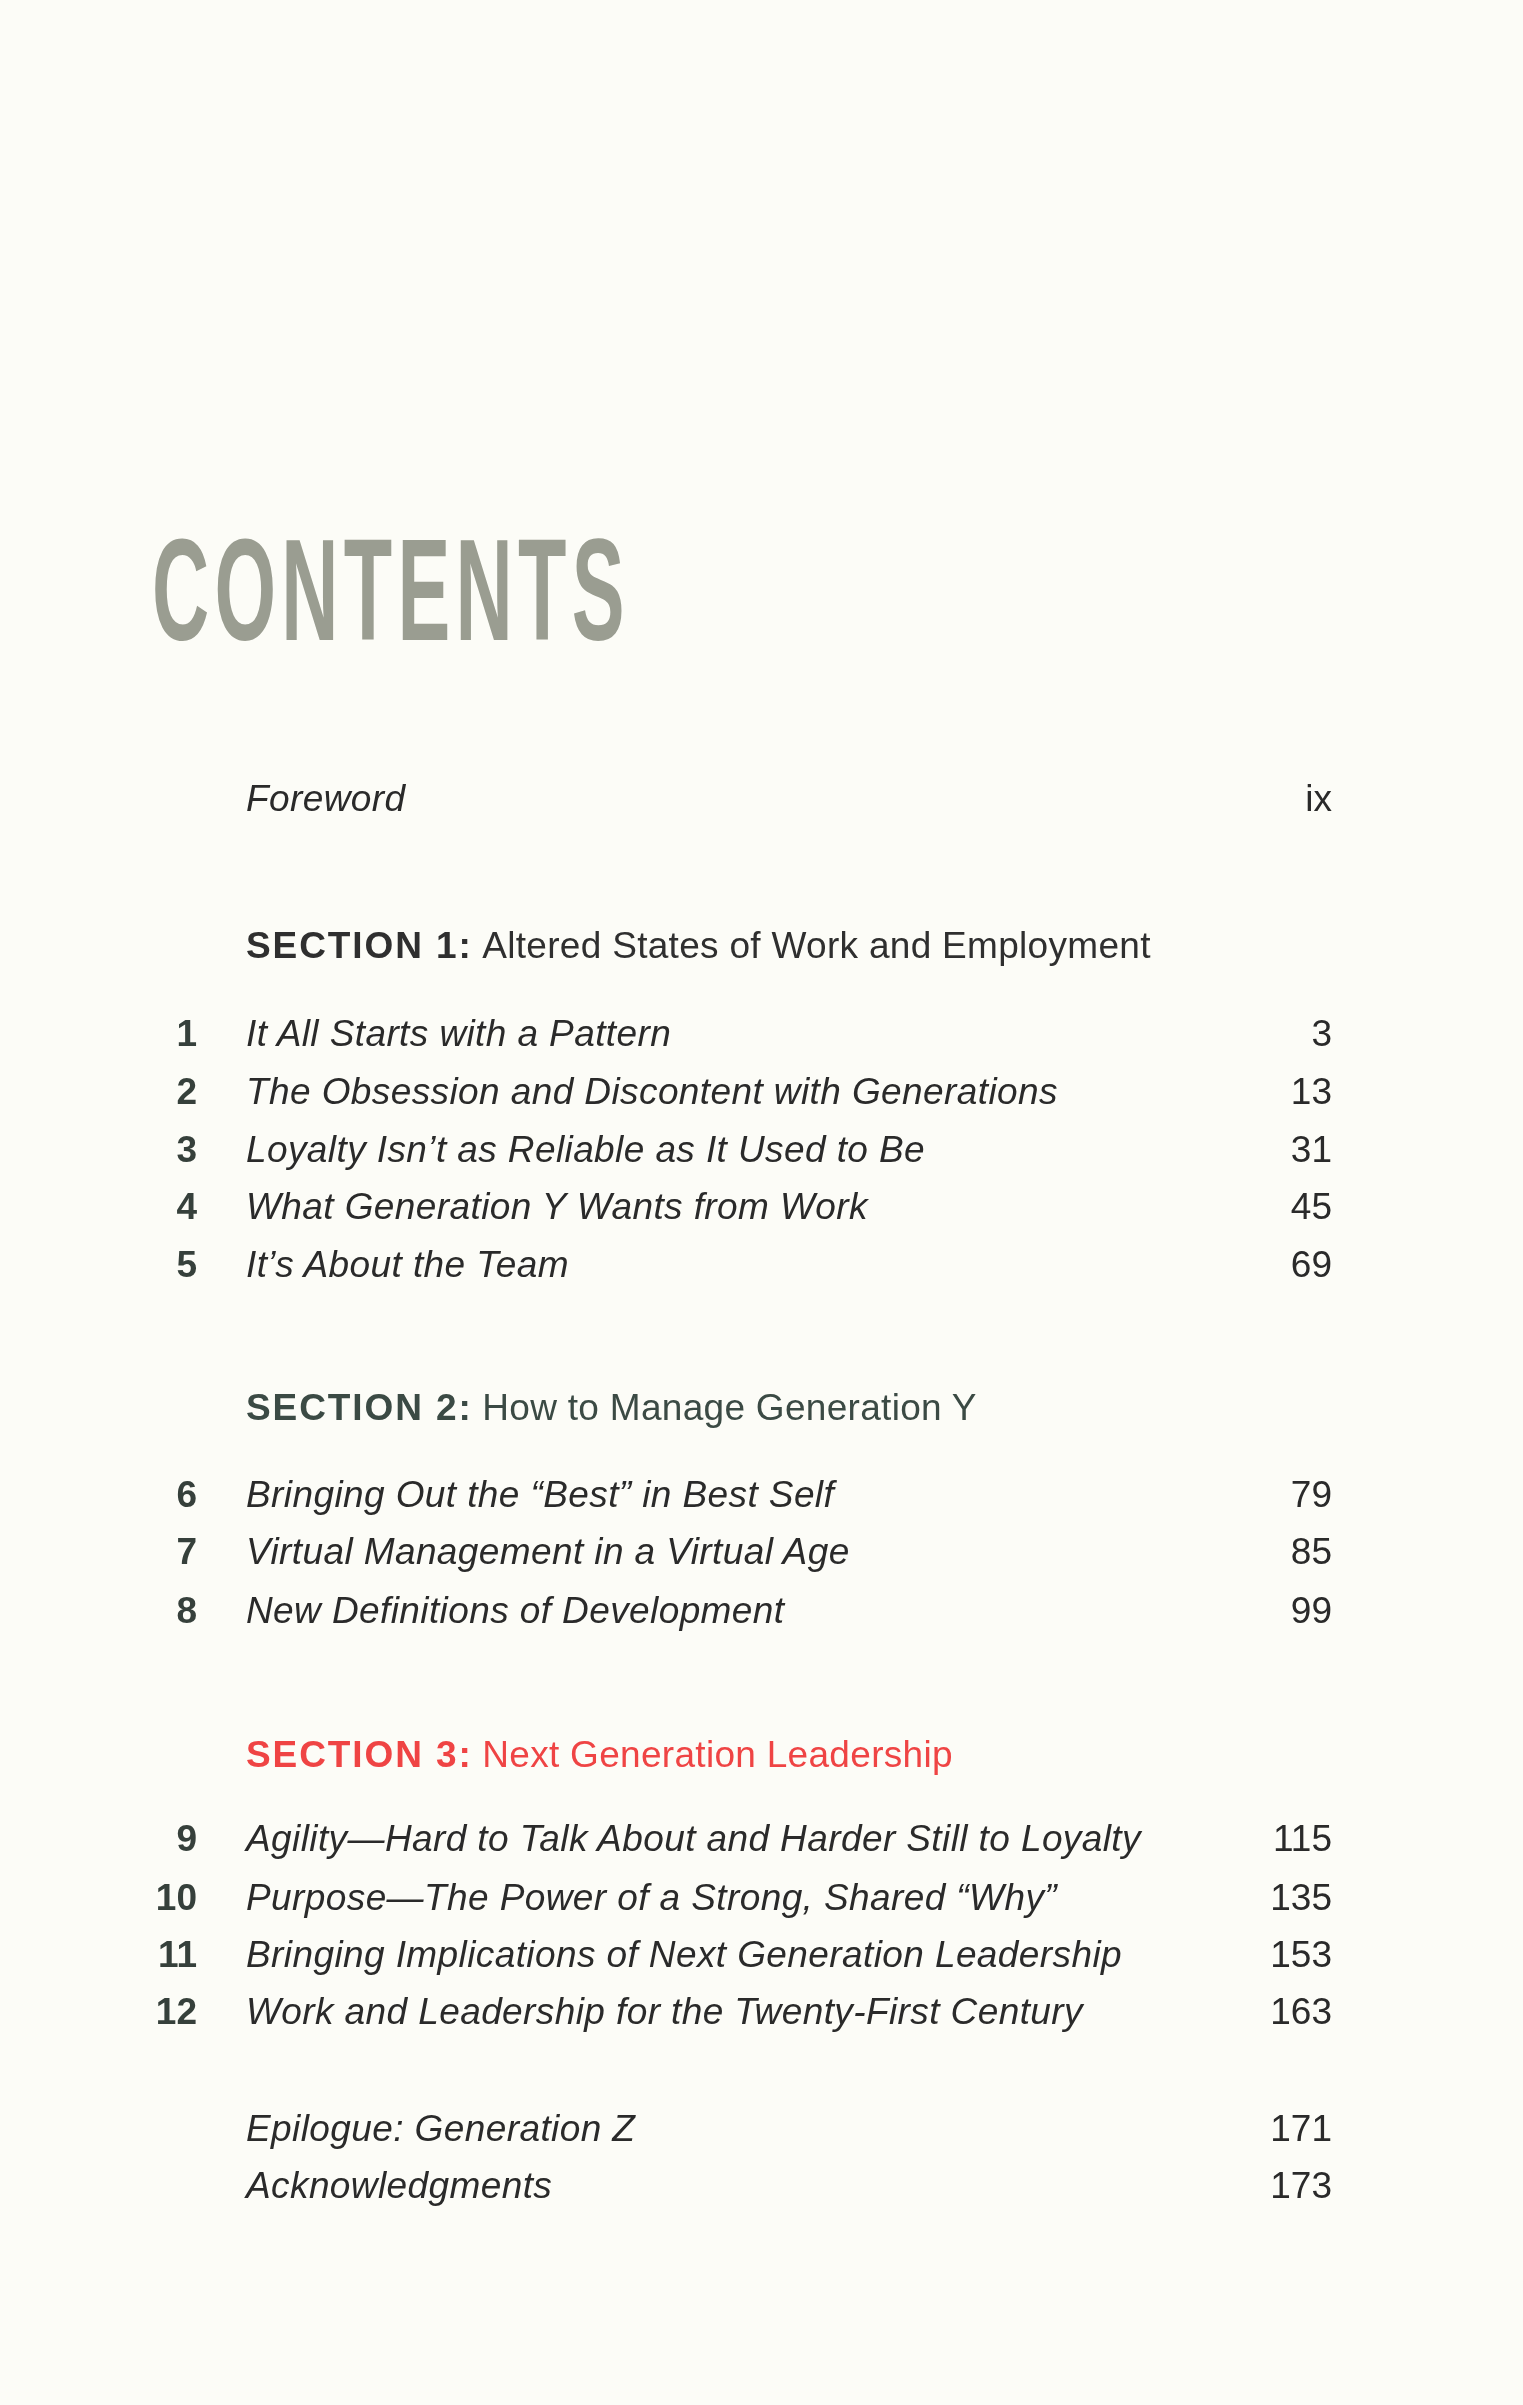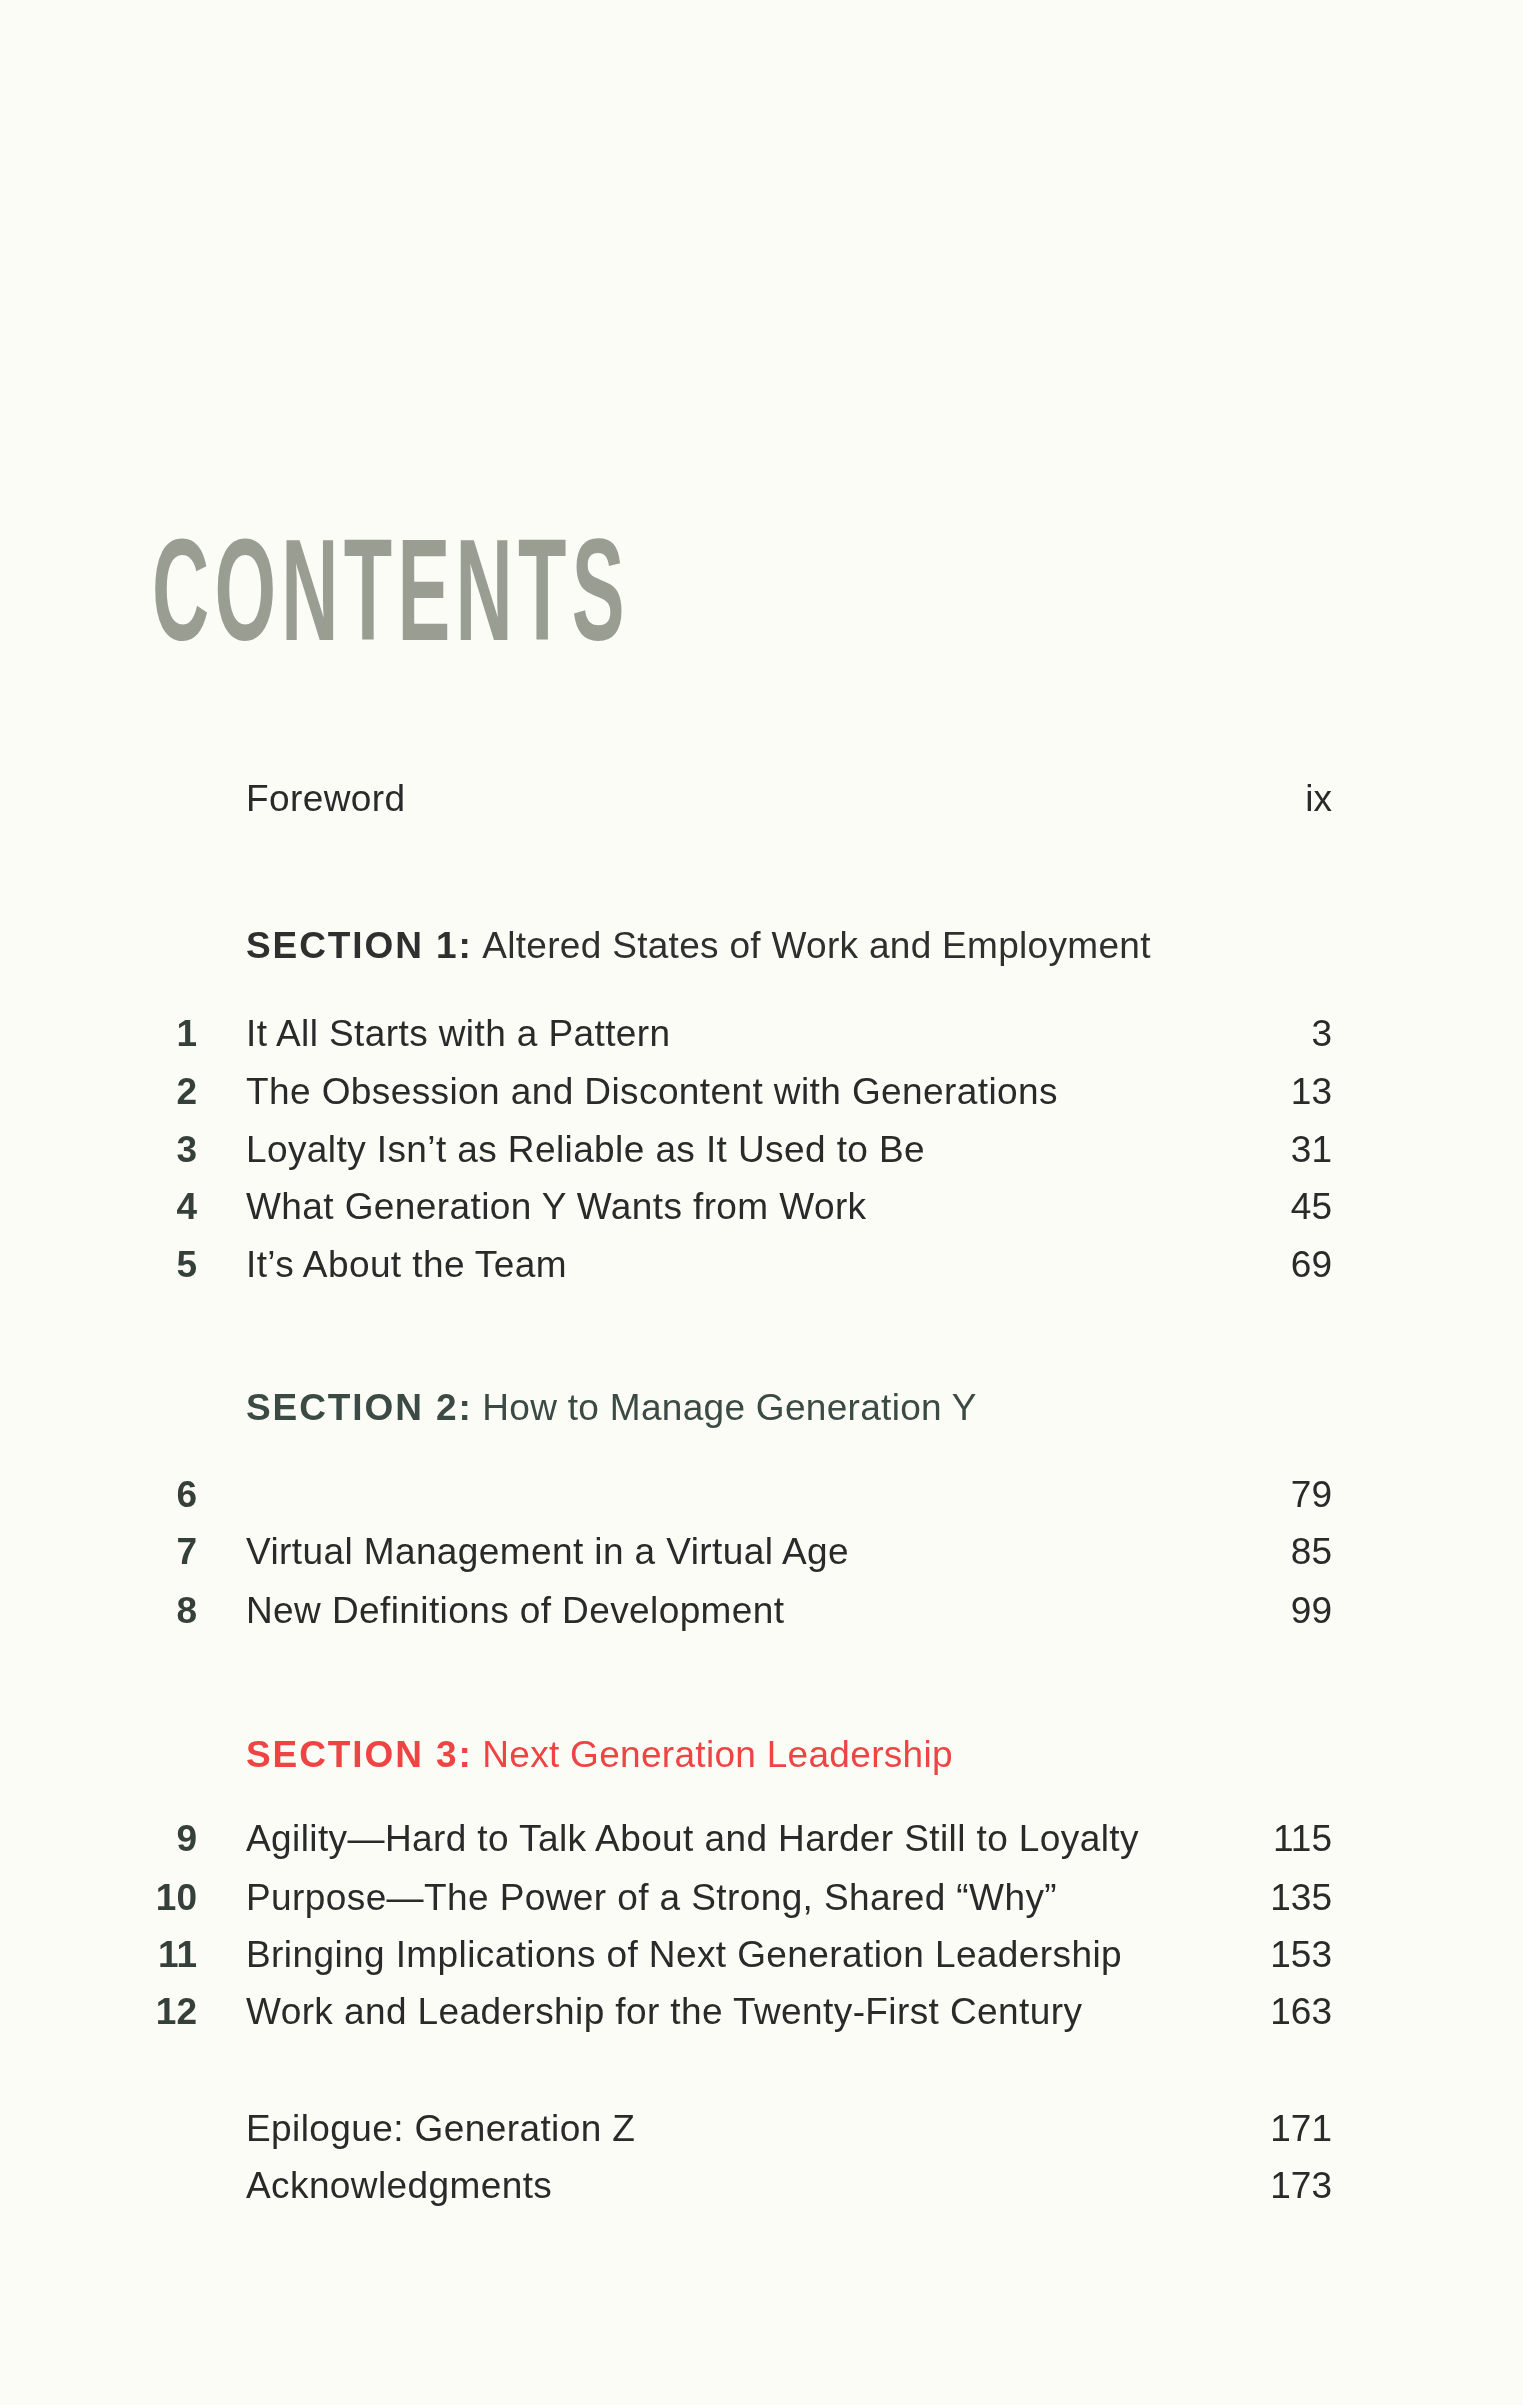--- a/index.html
+++ b/index.html
@@ -20,21 +20,21 @@
     white-space: nowrap;
   }
   .row {
     position: absolute; left: 0; width: 1524px; height: 42px;
     font-size: 37px; line-height: 42px; white-space: nowrap;
   }
   .num {
     position: absolute; right: calc(1524px - 197px); top: 0;
     font-weight: bold; color: #36403b; text-align: right;
   }
-  .label { position: absolute; left: 246px; top: 0; color: #2a2a2a; letter-spacing: 0.4px; }
+  .label { position: absolute; left: 246px; top: 0; color: #2a2a2a; letter-spacing: 0.4px; font-style: italic; }
   .page-no { position: absolute; right: calc(1524px - 1332px); top: 0; color: #2a2a2a; }
   .section {
     position: absolute; left: 246px; font-size: 37px; line-height: 42px;
     font-weight: bold; white-space: nowrap; letter-spacing: 0.6px;
   }
   .section .sec-key { letter-spacing: 1.9px; }
   .section .sec-name { font-weight: normal; letter-spacing: 0.3px; }
 </style>
 </head>
 <body>
@@ -77,20 +77,21 @@
     <span class="label">It’s About the Team</span>
     <span class="page-no">69</span>
   </div>
 
   <div class="section" style="top:1387px; color:#3b4a44">
     <span class="sec-key">SECTION 2</span><span>: </span><span class="sec-name">How to Manage Generation Y</span>
   </div>
 
   <div class="row" style="top:1474px">
     <span class="num">6</span>
+    <span class="label">Bringing Out the “Best” in Best Self</span>
     <span class="page-no">79</span>
   </div>
   <div class="row" style="top:1531px">
     <span class="num">7</span>
     <span class="label">Virtual Management in a Virtual Age</span>
     <span class="page-no">85</span>
   </div>
   <div class="row" style="top:1590px">
     <span class="num">8</span>
     <span class="label">New Definitions of Development</span>

